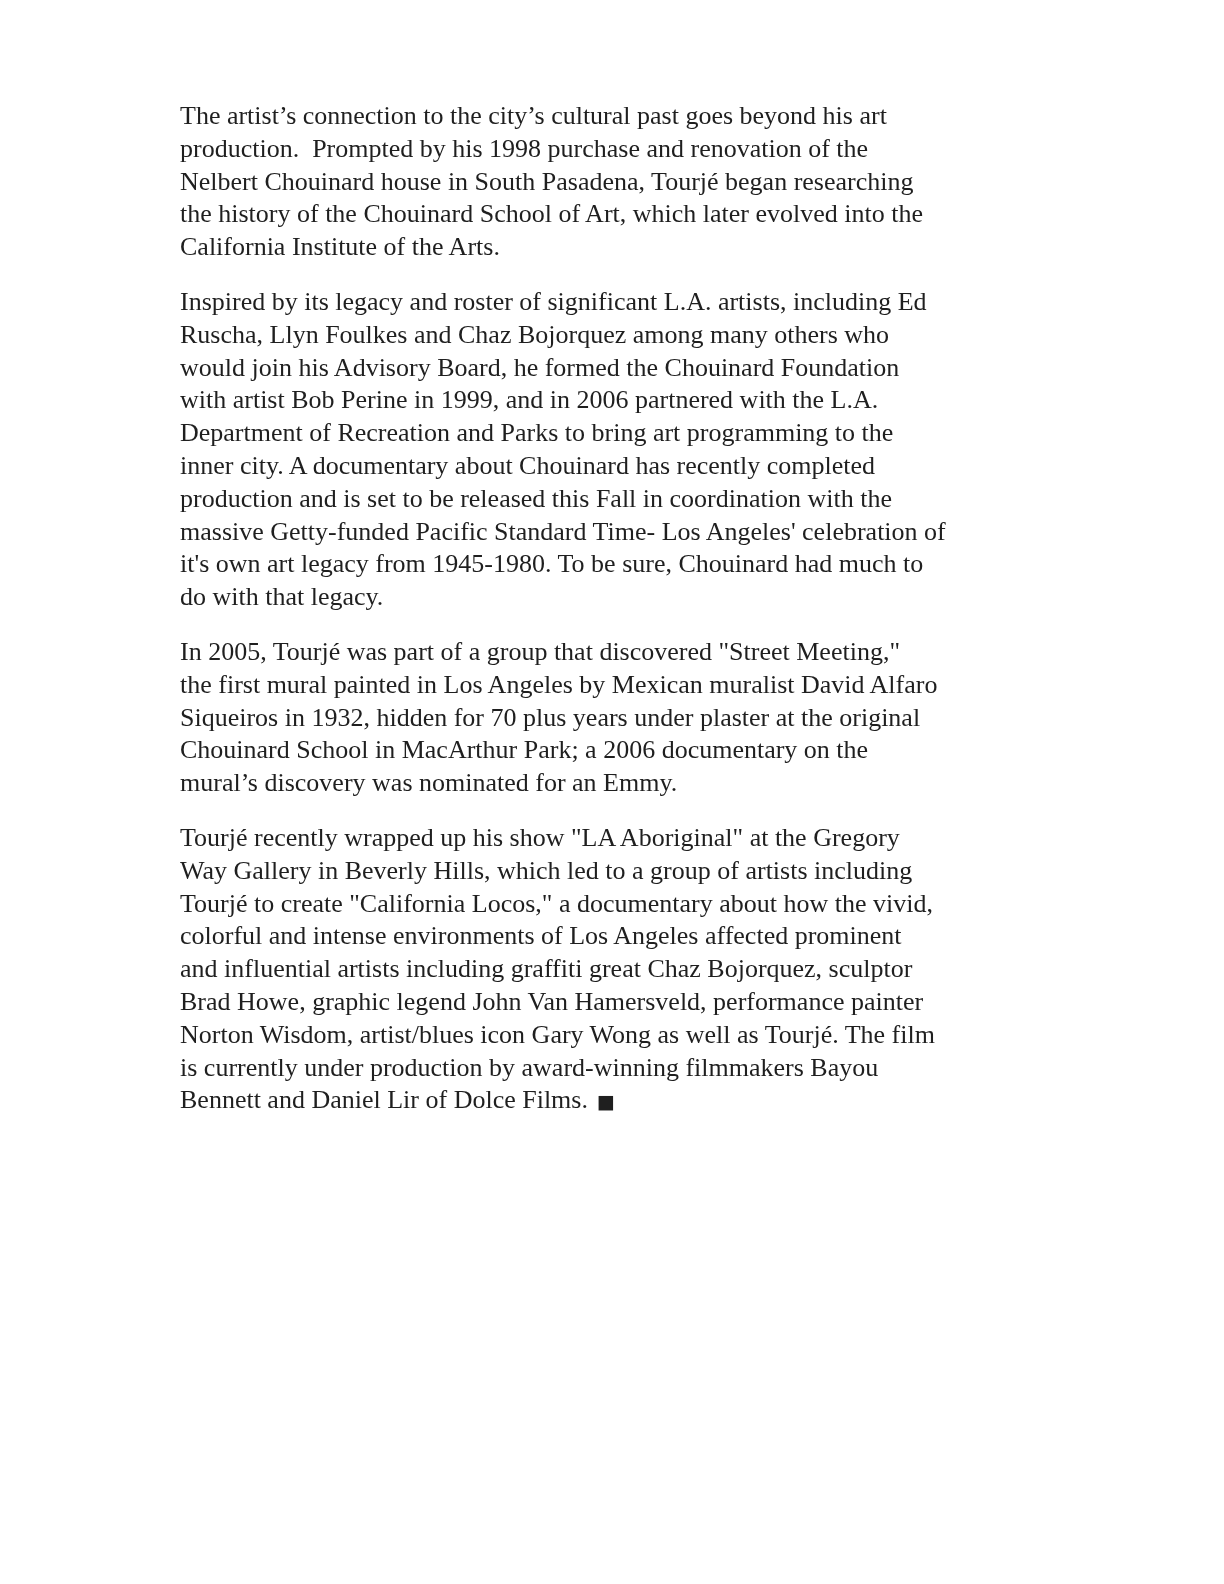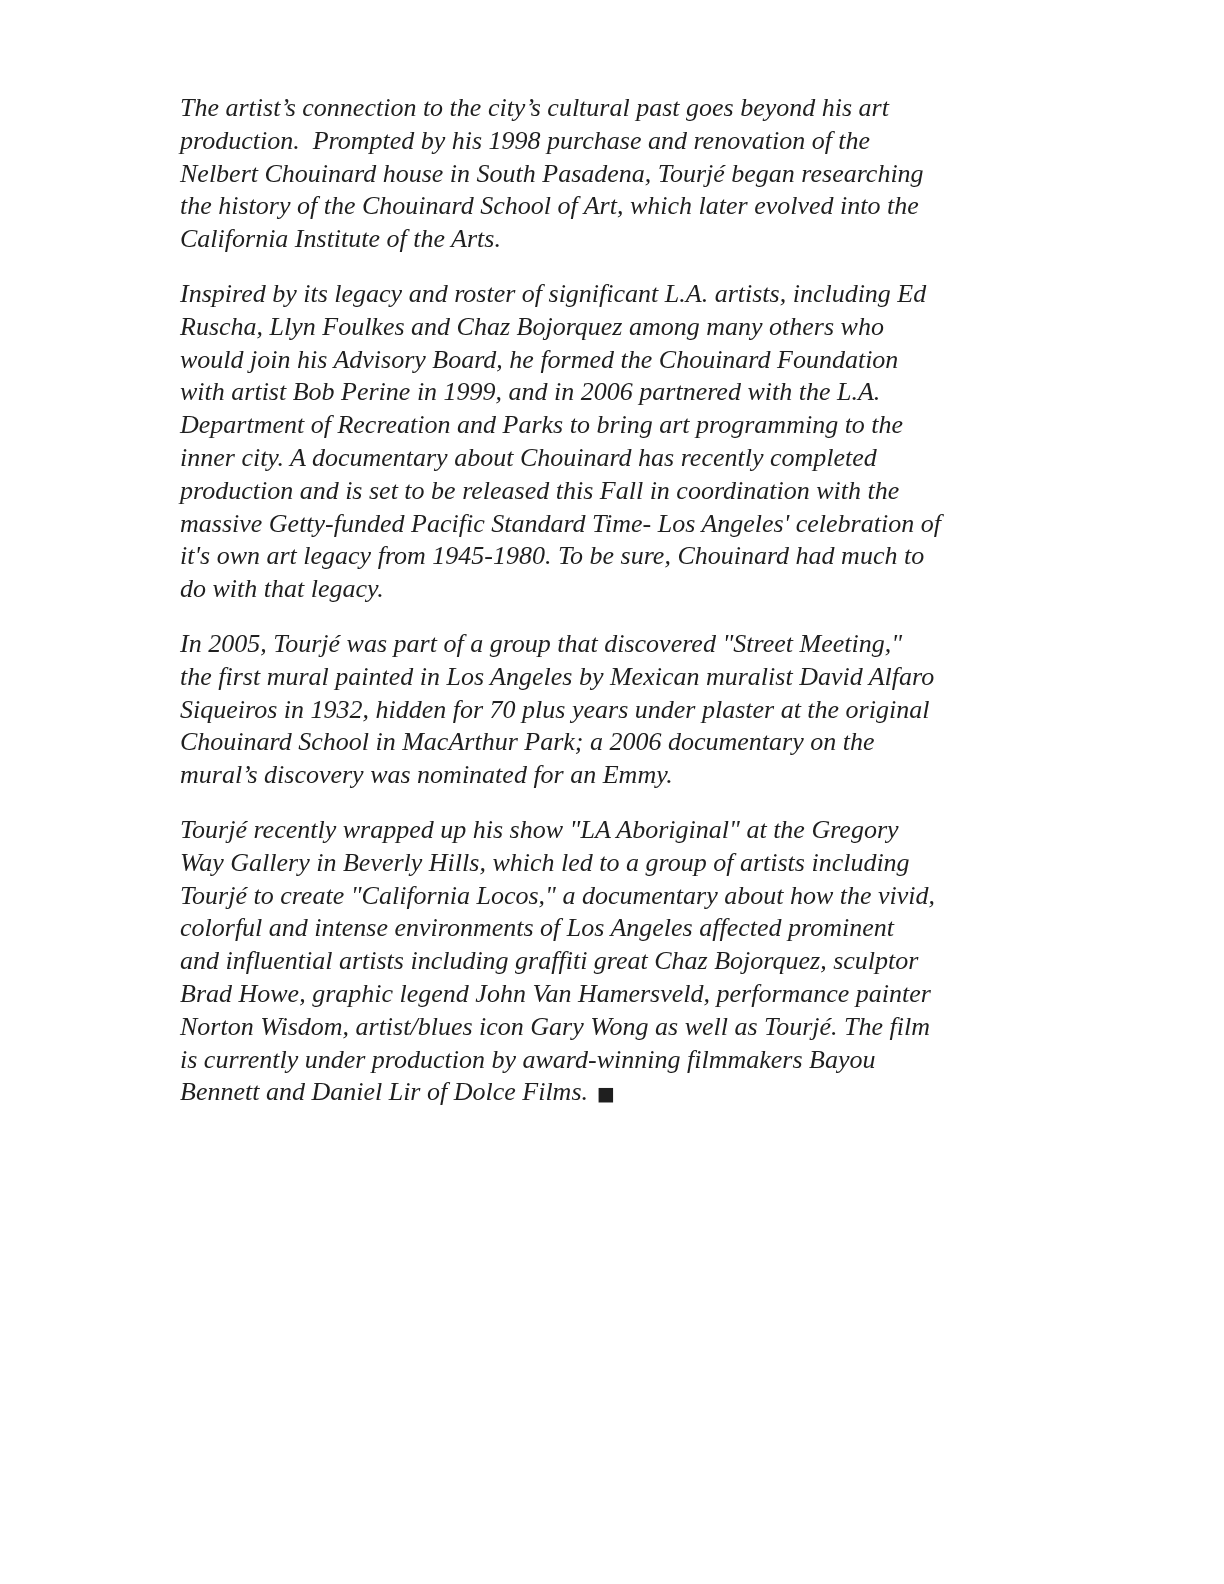--- a/index.html
+++ b/index.html
@@ -10,23 +10,22 @@
   .page {
     position: relative;
     width: 1224px;
     height: 1584px;
     background: #ffffff;
     overflow: hidden;
   }
   .article-body {
     position: absolute;
     left: 180px;
-    top: 92px;
+    top: 100px;
     width: 930px;
-    font-style: italic;
   }
   .para {
     margin: 0 0 22px 0;
     font-family: "Liberation Serif", serif;
     font-size: 26px;
     line-height: 32.8px;
     color: #1f1f1f;
     white-space: pre-wrap;
   }
   .end-mark {

